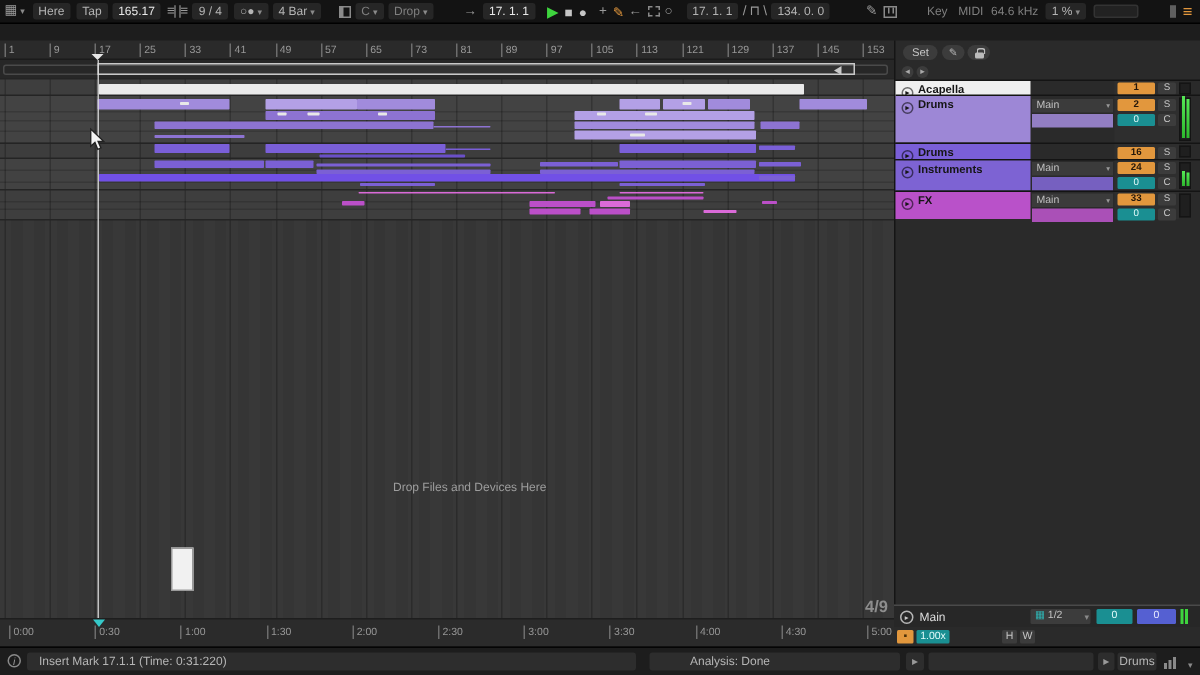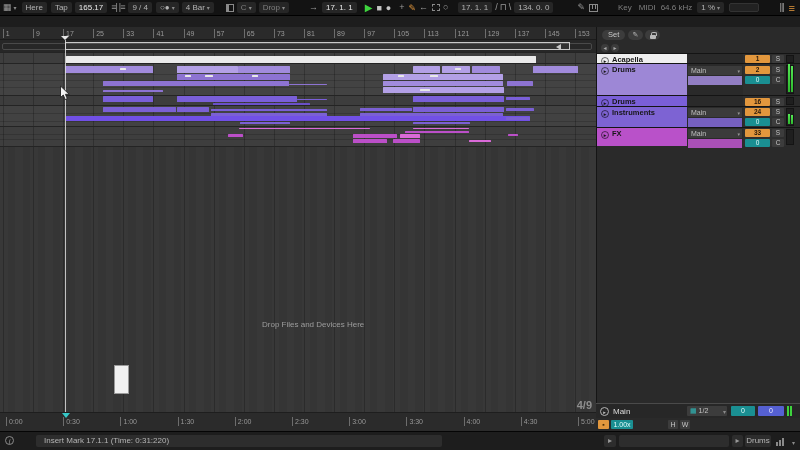--- a/index.html
+++ b/index.html
@@ -375,21 +375,22 @@
   </div>
   <div id="zoom-row">
     <span class="mini-box" style="left:2px;top:2px;width:11px;height:9px;background:#e2973d;color:#4a2f08;line-height:9px">▪</span>
     <span class="mini-box" style="left:15px;top:2px;width:22px;height:9px;background:#1a8f92;color:#e2fbfb;line-height:9px">1.00x</span>
     <span class="mini-box" style="left:72px;top:2px;width:10px;height:9px;line-height:9px">H</span>
     <span class="mini-box" style="left:84px;top:2px;width:10px;height:9px;line-height:9px">W</span>
   </div>
 
   <div id="status-bar">
     <span class="info-circ">i</span>
-    <span class="st-box" style="left:36px;width:406px;padding-left:8px">Insert Mark 17.1.1 (Time: 0:31:220)</span>
+    <span class="st-box" style="left:18px;width:406px;padding-left:8px">Insert Mark 17.1.1 (Time: 0:31:220)</span>
+    <span class="st-box" style="left:433px;width:167px;padding-left:27px">Analysis: Done</span>
     <span class="st-box" style="left:604px;width:12px;text-align:center;color:#999">▸</span>
     <span class="st-box" style="left:619px;width:110px"></span>
     <span class="st-box" style="left:732px;width:11px;text-align:center;color:#999">▸</span>
     <span class="st-box" style="left:745px;width:26px;text-align:center">Drums</span>
     <span class="meter-ico" style="position:absolute;left:776px;top:5px"><span style="height:4px"></span><span style="height:6px"></span><span style="height:8px"></span></span>
     <span class="caret" style="position:absolute;left:790px;top:7px">▾</span>
   </div>
 
 </div>
 

